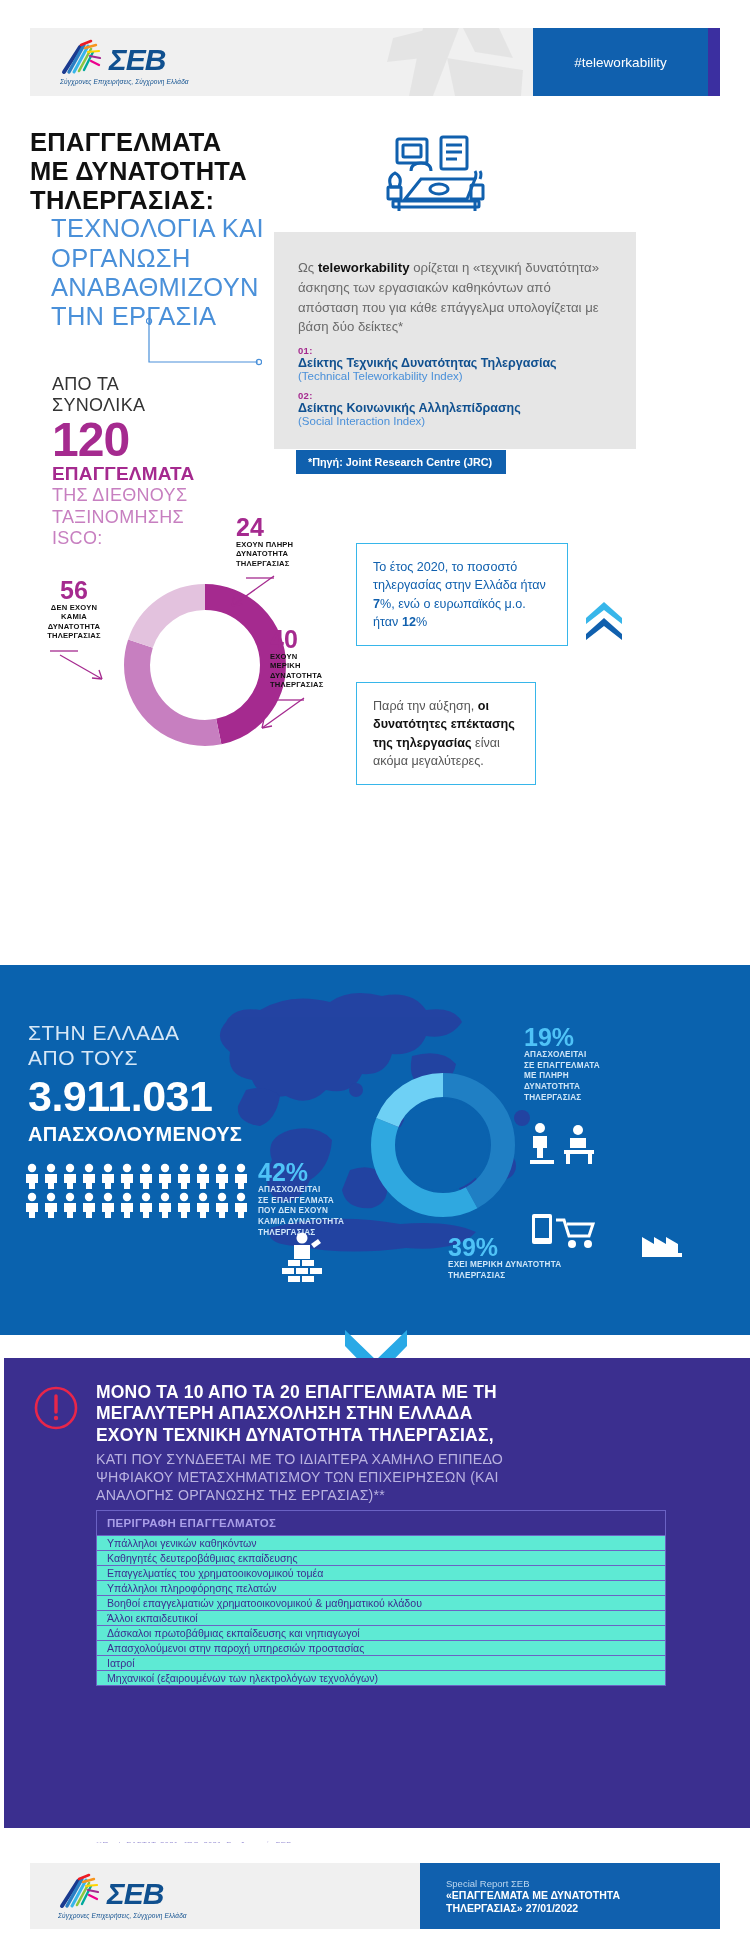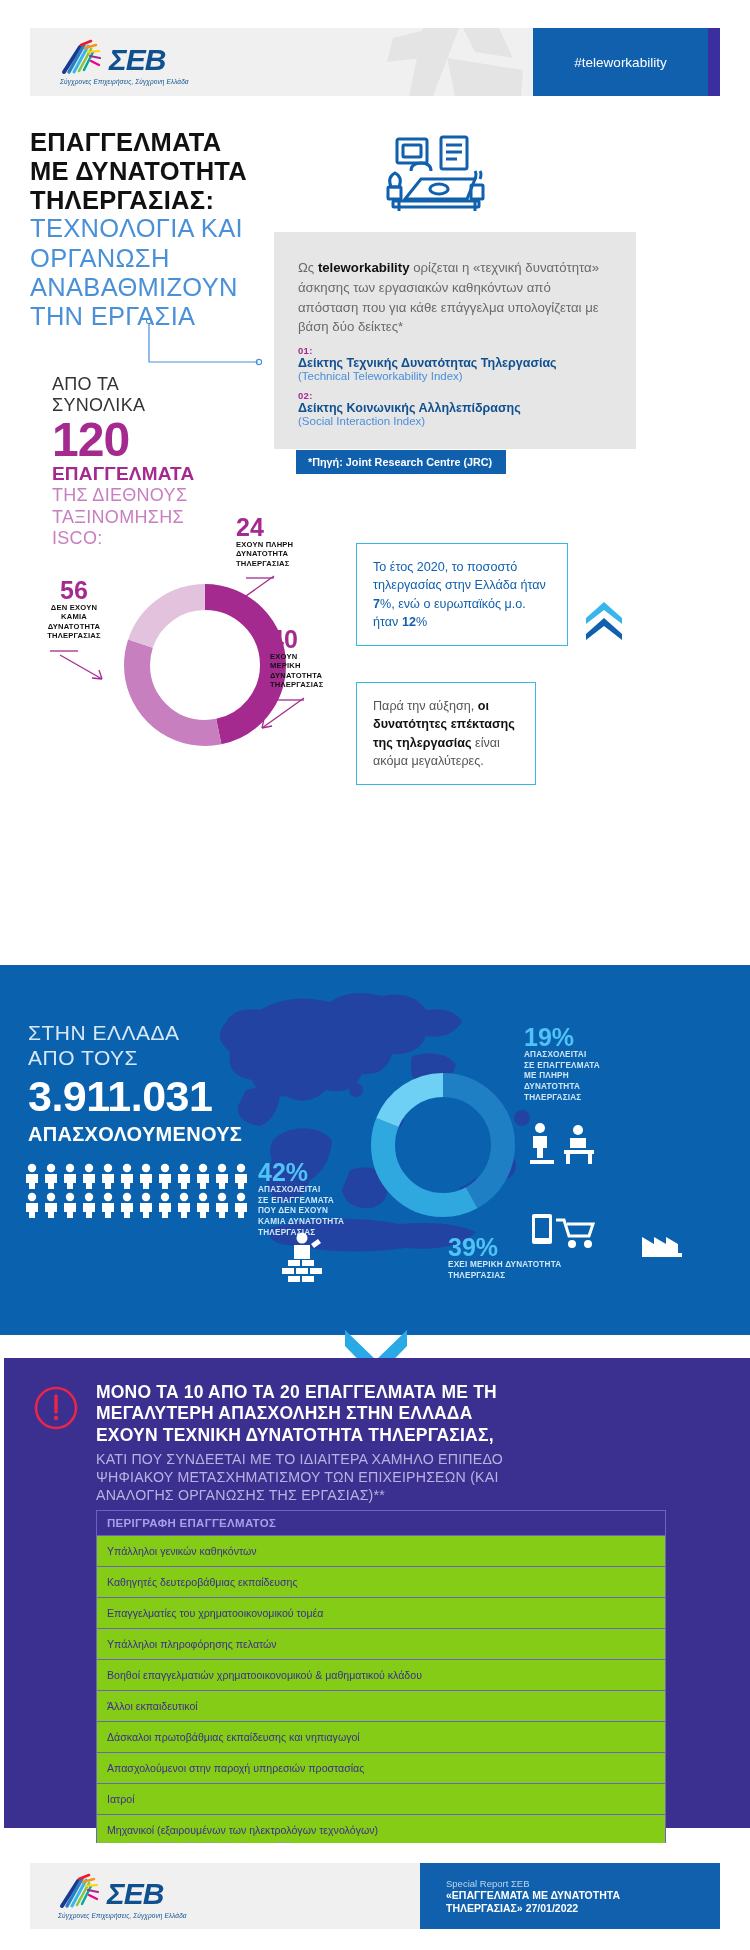--- a/index.html
+++ b/index.html
@@ -36,20 +36,21 @@
 
   
   .title-block { position: absolute; left: 30px; top: 128px; width: 300px; }
   .title-dark {
     font-size: 25.5px; font-weight: bold; color: #111; line-height: 1.13;
     letter-spacing: .3px;
   }
   .title-blue {
     font-size: 25.5px; color: #4a90d9; line-height: 1.15; letter-spacing: .3px;
     font-weight: 300;
+    margin-left: 21px;
   }
   .connector { position: absolute; left: 146px; top: 318px; width: 116px; height: 48px; }
 
   
   .desk-icon { position: absolute; left: 383px; top: 133px; width: 106px; height: 88px; }
 
   
   .defbox {
     position: absolute; left: 274px; top: 232px;
     width: 362px; padding: 26px 24px 22px 24px;
@@ -129,22 +130,22 @@
   .ps-h2 { position: absolute; left: 92px; top: 92px; width: 620px; font-size: 14.2px; color: #b9b2e0; line-height: 1.28; letter-spacing: .2px; }
 
   .table { position: absolute; left: 92px; top: 152px; width: 570px; }
   .th {
     border: 1.3px solid #6b62c4; background: #3b2f8f;
     color: #a99fe8; font-size: 11.5px; font-weight: bold;
     padding: 6px 10px; letter-spacing: .3px;
   }
   .tr {
     border: 1.3px solid #6b62c4; border-top: none;
-    background: #84cc16; color: #3b2f8f;
-    font-size: 10.6px; padding: 9px 10px;
+    background: #5eead4; color: #3b2f8f;
+    font-size: 10.6px; padding: 1px 10px;
   }
   .tfoot { position: absolute; left: 92px; top: 442px; font-size: 7.8px; color: #9b92d4; letter-spacing: .2px; margin-top: 40px; }
 
   
   .footer { position: absolute; left: 0; top: 1843px; width: 750px; height: 107px; background: #ffffff; }
   .fbar { position: absolute; left: 30px; top: 20px; width: 690px; height: 66px; background: #f0f0f0; display: flex; }
   .fleft { flex: 1; display: flex; align-items: center; padding-left: 28px; }
   .fright { width: 300px; background: #1060ae; color: #fff; display: flex; flex-direction: column; justify-content: center; padding-left: 26px; }
   .fr1 { font-size: 9.5px; color: #bcd7ef; }
   .fr2 { font-size: 10.5px; font-weight: bold; line-height: 1.25; }

